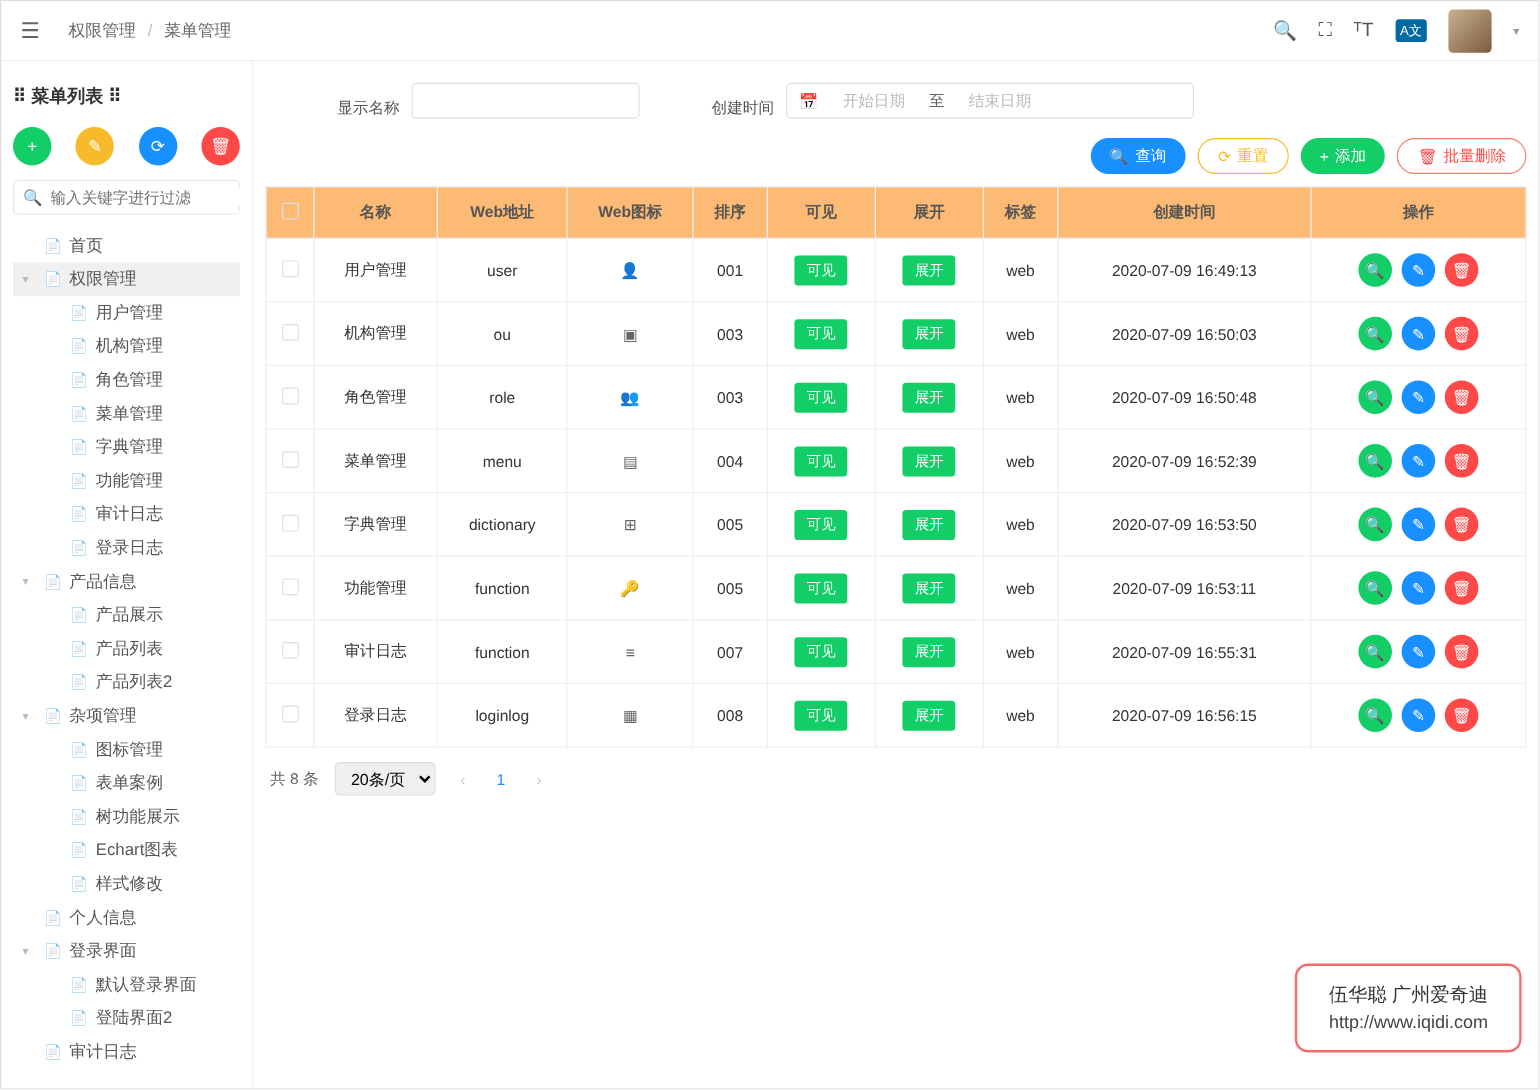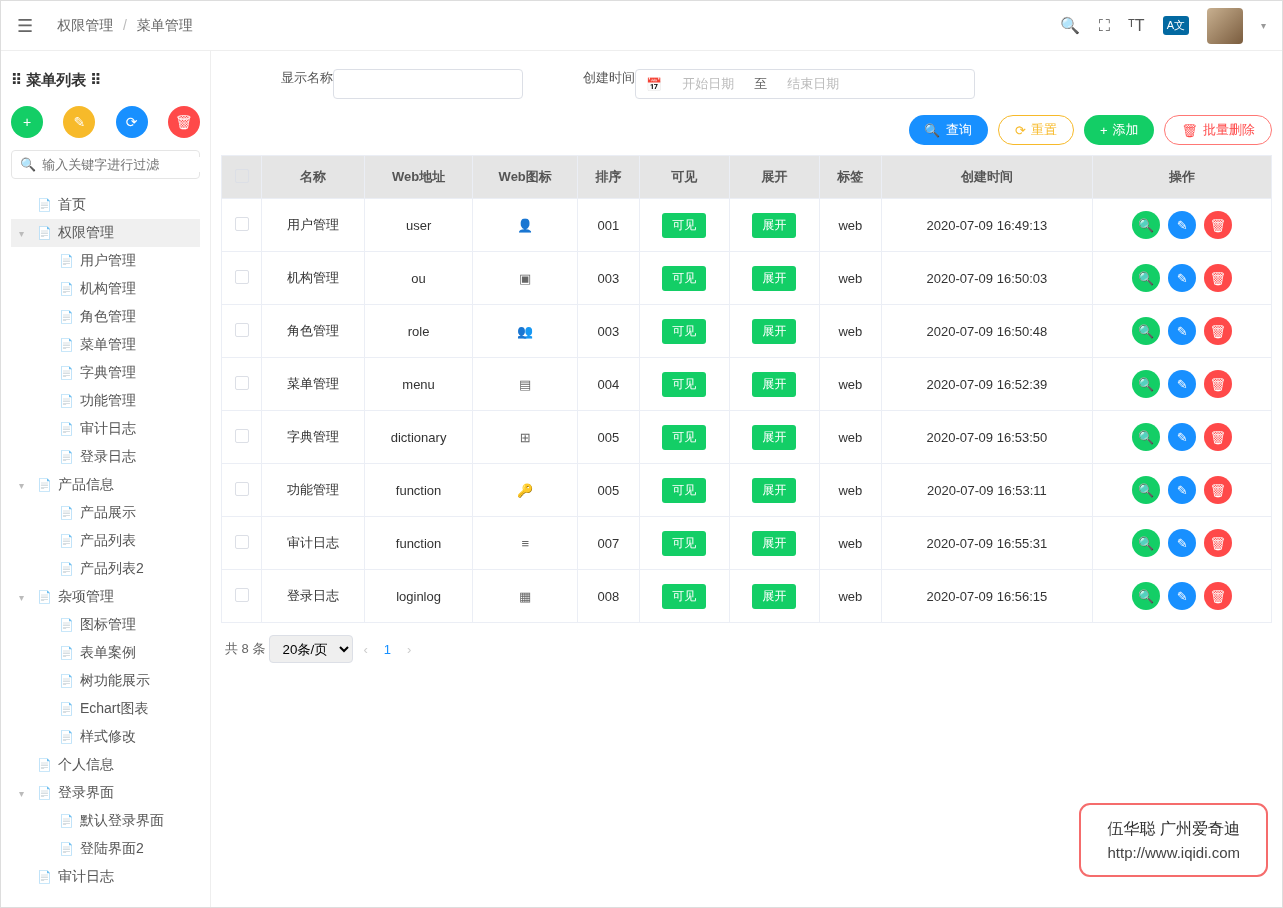--- a/index.html
+++ b/index.html
@@ -31,40 +31,40 @@
 .tree-item { display:flex; align-items:center; gap:6px; padding: 5px 4px; cursor:pointer; color:#555;}
 .tree-item.sel { background:#f0f0f0; }
 .tree-caret { width:12px; color:#bbb; font-size:10px;}
 .tree-ic { color:#999; font-size:12px;}
 .tree-lvl1 { padding-left: 8px; }
 .tree-lvl2 { padding-left: 30px; }
 
 
 .main { flex:1; padding: 18px 10px; overflow:auto; position:relative;}
 .filters { display:flex; gap:60px; margin-bottom:16px; padding-left:60px;}
-.fld { display:flex; align-items:flex-start; }
+.fld { display:flex; align-items:flex-end; gap:10px;}
 .fld label { color:#555; }
 .fld input { border:1px solid #dcdfe6; border-radius:4px; height:30px; padding:0 10px; width:190px;}
 .date-range { border:1px solid #dcdfe6; border-radius:4px; height:30px; display:flex; align-items:center; padding:0 10px; gap:20px; color:#bbb; width:340px;}
 .actions-row { display:flex; justify-content:flex-end; gap:10px; margin-bottom:10px;}
 .btn { border:none; border-radius:16px; height:30px; padding:0 16px; display:inline-flex; align-items:center; gap:5px; font-size:13px; cursor:pointer; color:#fff;}
 .btn-blue{background:#1890ff;} .btn-yellow-o{background:#fff;border:1px solid #f7ba2a;color:#f7ba2a;} .btn-green{background:#13ce66;} .btn-red-o{background:#fff;border:1px solid #ff7875;color:#ff4949;}
 
 
 table { width:100%; border-collapse:collapse; border:1px solid #ebeef5;}
 th,td { border:1px solid #ebeef5; padding:12px 6px; text-align:center; font-size:13px;}
-th { background:#e5e5e5; font-weight:600; color:#555;}
+th { background:#fdba74; font-weight:600; color:#555;}
 .chk { width:14px; height:14px; border:1px solid #dcdfe6; border-radius:2px; display:inline-block;}
 .tag { display:inline-block; padding:4px 10px; border-radius:3px; background:#13ce66; color:#fff; font-size:12px;}
 .row-actions { display:flex; gap:8px; justify-content:center;}
 .sm-circ { width:28px; height:28px; border-radius:50%; color:#fff; display:flex; align-items:center; justify-content:center; font-size:13px; cursor:pointer;}
 .ic-cell { color:#666; }
 
 
-.pagin { display:flex; align-items:center; gap:4px; padding:12px 4px; color:#666;}
+.pagin { display:flex; align-items:center; gap:14px; padding:12px 4px; color:#666;}
 .pagin select{ border:1px solid #dcdfe6; border-radius:4px; height:28px; padding:0 8px;}
 .page-btn { color:#ccc; cursor:pointer; padding:0 6px;}
 .page-num { color:#1890ff; padding:0 6px;}
 
 
 .watermark { position:absolute; right:14px; bottom:30px; border:2px solid #f56c6c; border-radius:11px; padding:14px 26px; text-align:center; color:#333; font-size:16px;}
 .watermark .l2{ font-size:15px; margin-top:4px; color:#444;}
 </style>
 </head>
 <body>

